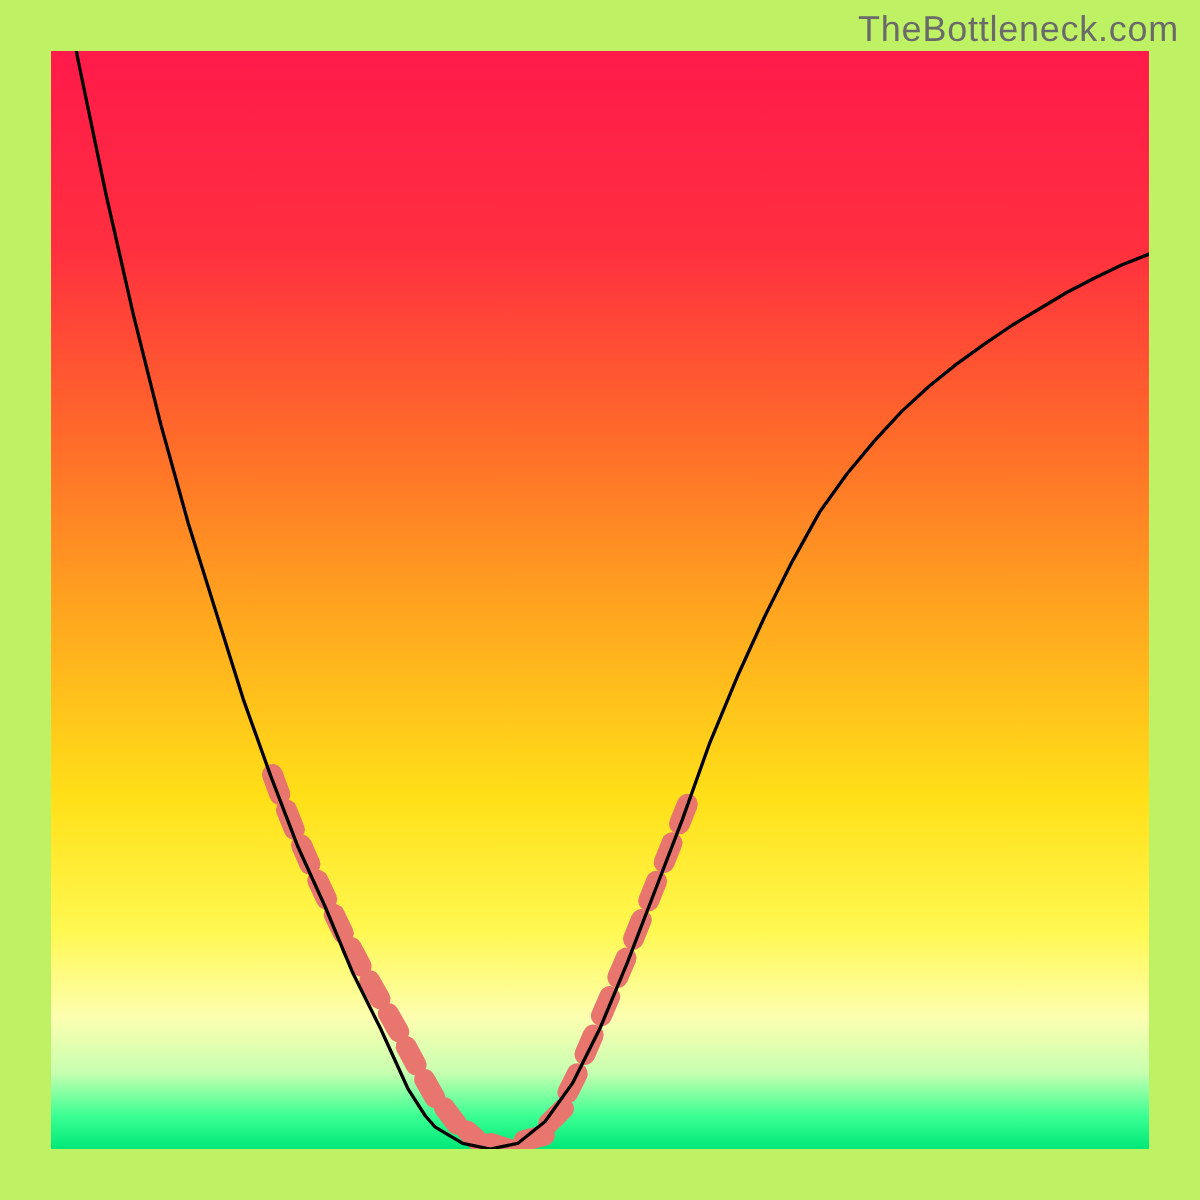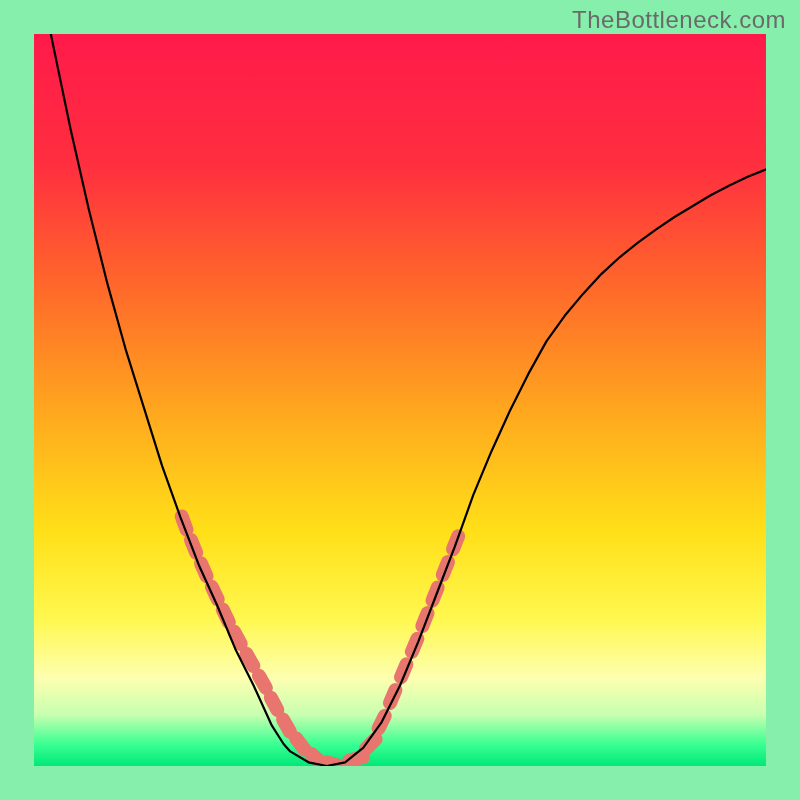--- a/index.html
+++ b/index.html
@@ -10,21 +10,21 @@
     background: #000;
     overflow: hidden;
     font-family: Arial, Helvetica, sans-serif;
   }
   .frame {
     position: absolute;
     left: 0;
     top: 0;
     width: 800px;
     height: 800px;
-    background: #86efac;
+    background: #bef264;
   }
   .plot {
     position: absolute;
     left: 34px;
     top: 34px;
     width: 732px;
     height: 732px;
     overflow: hidden;
   }
   .gradient {

